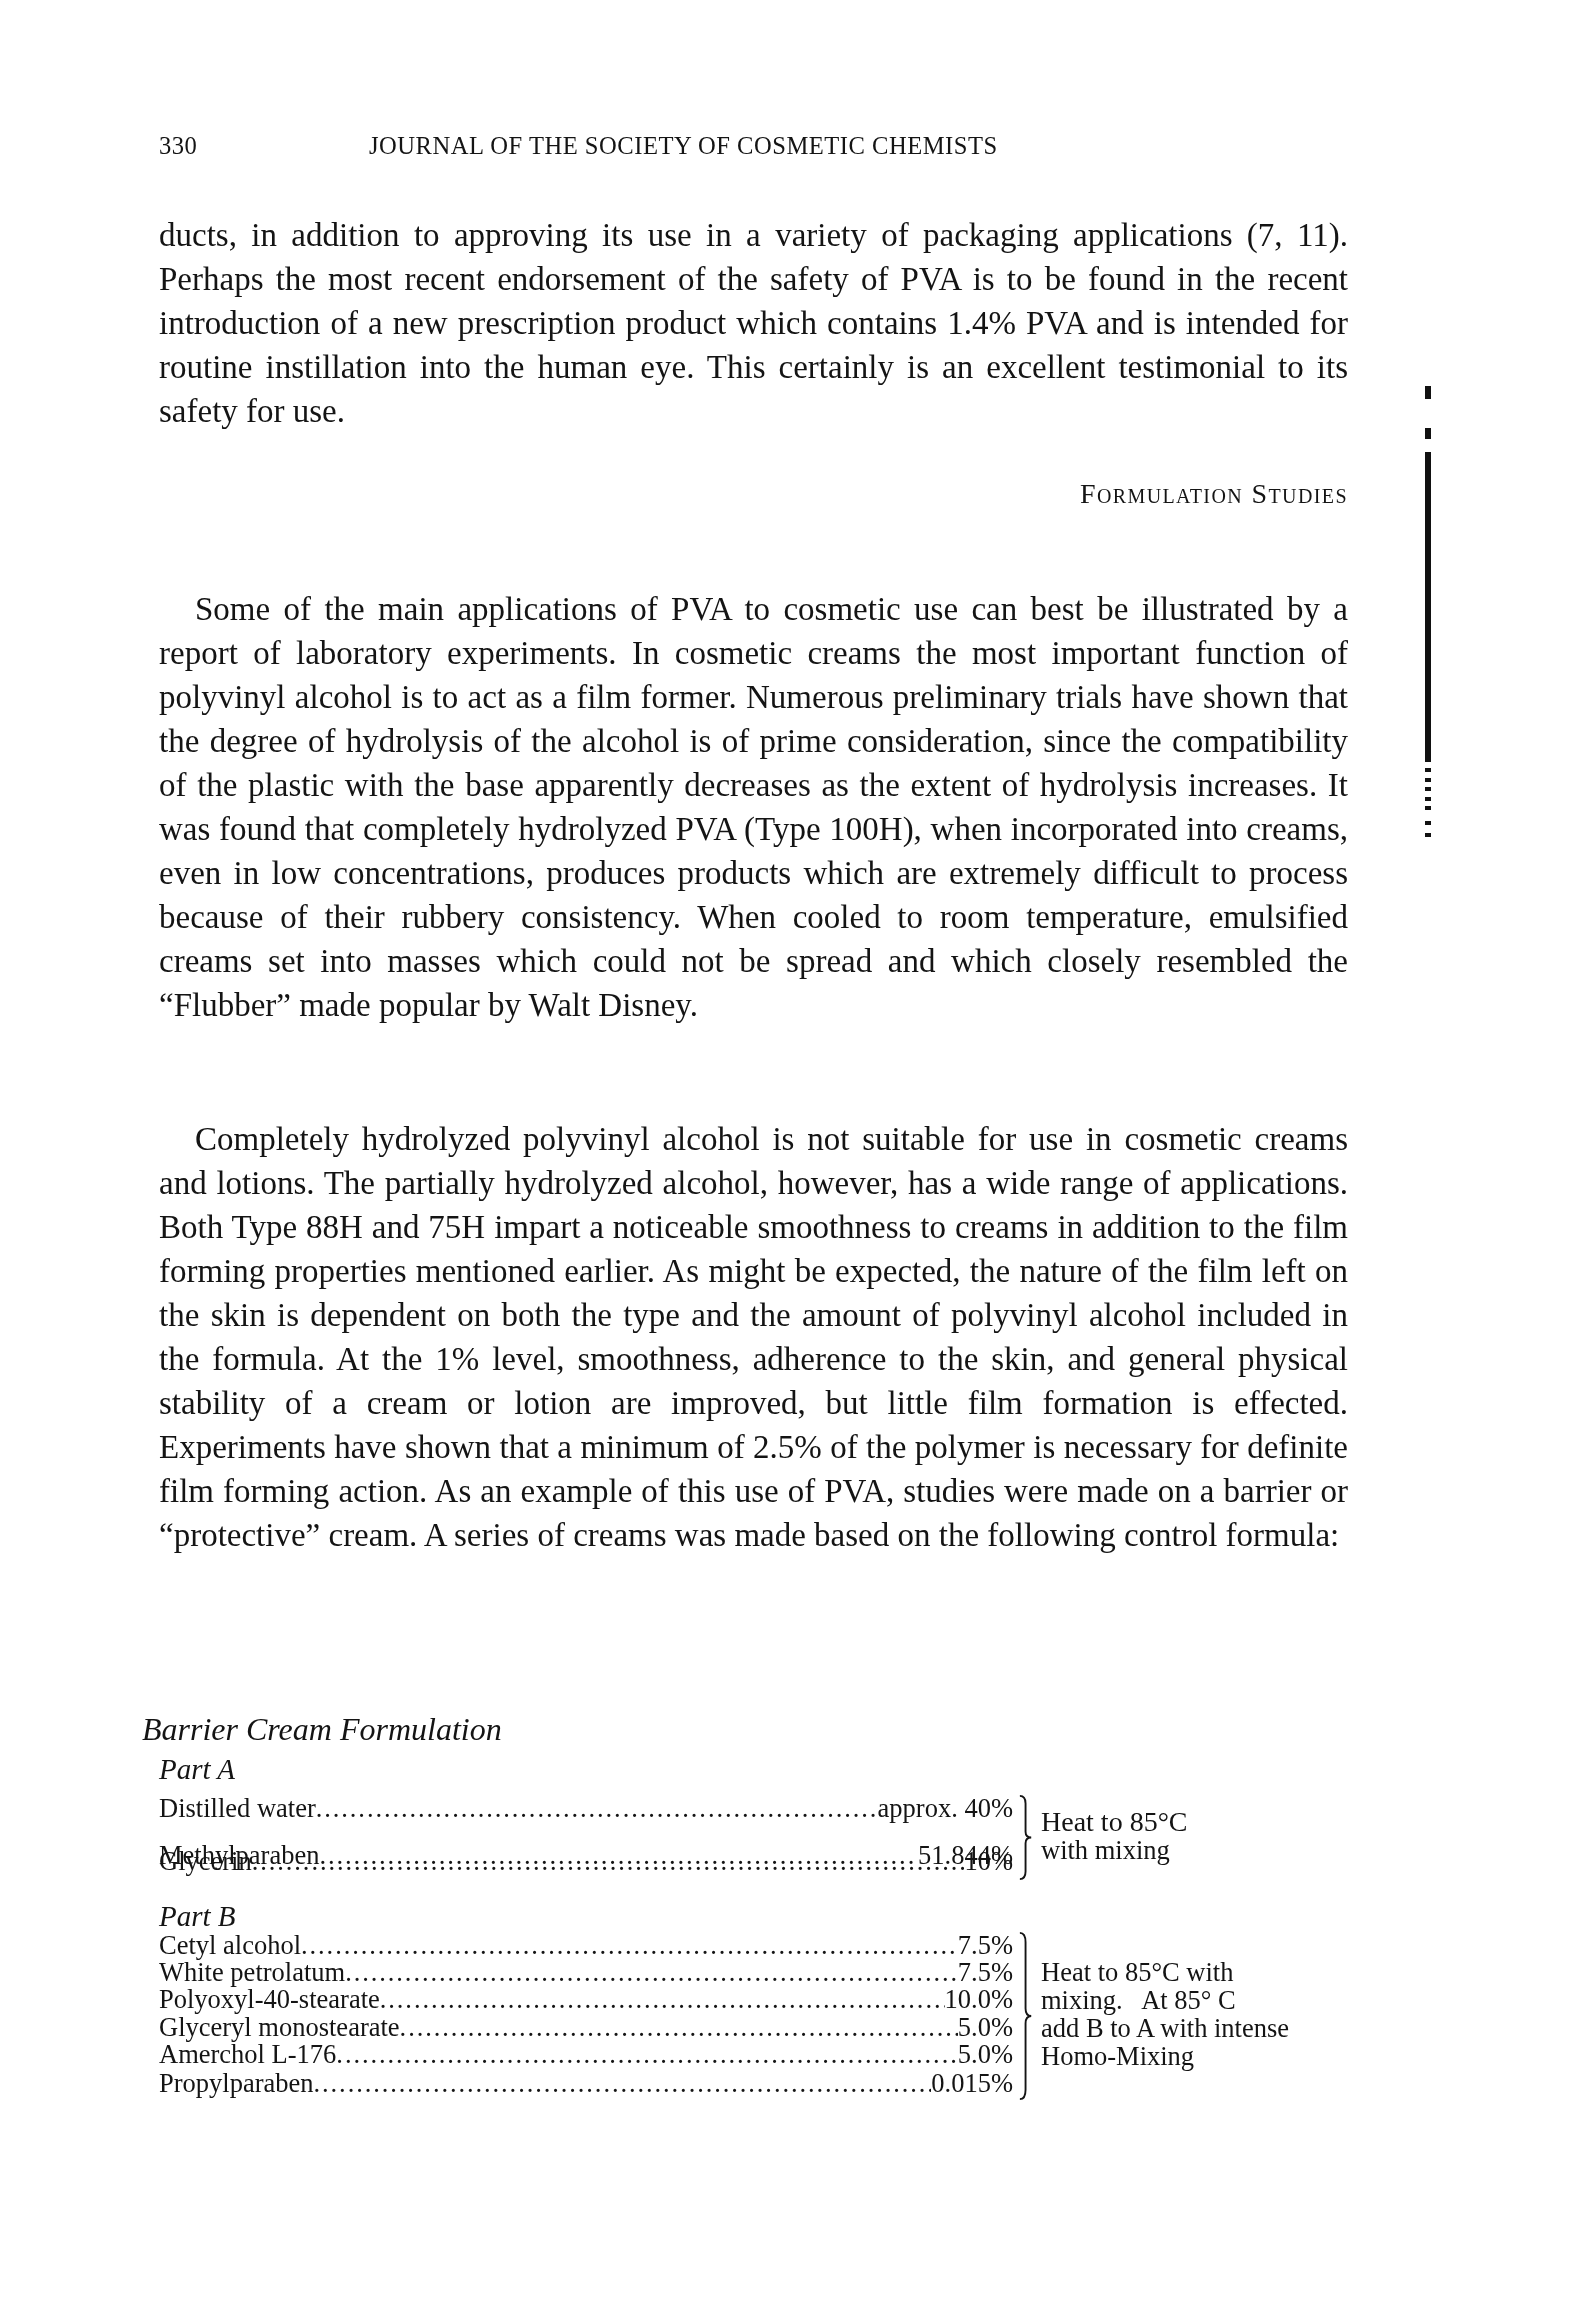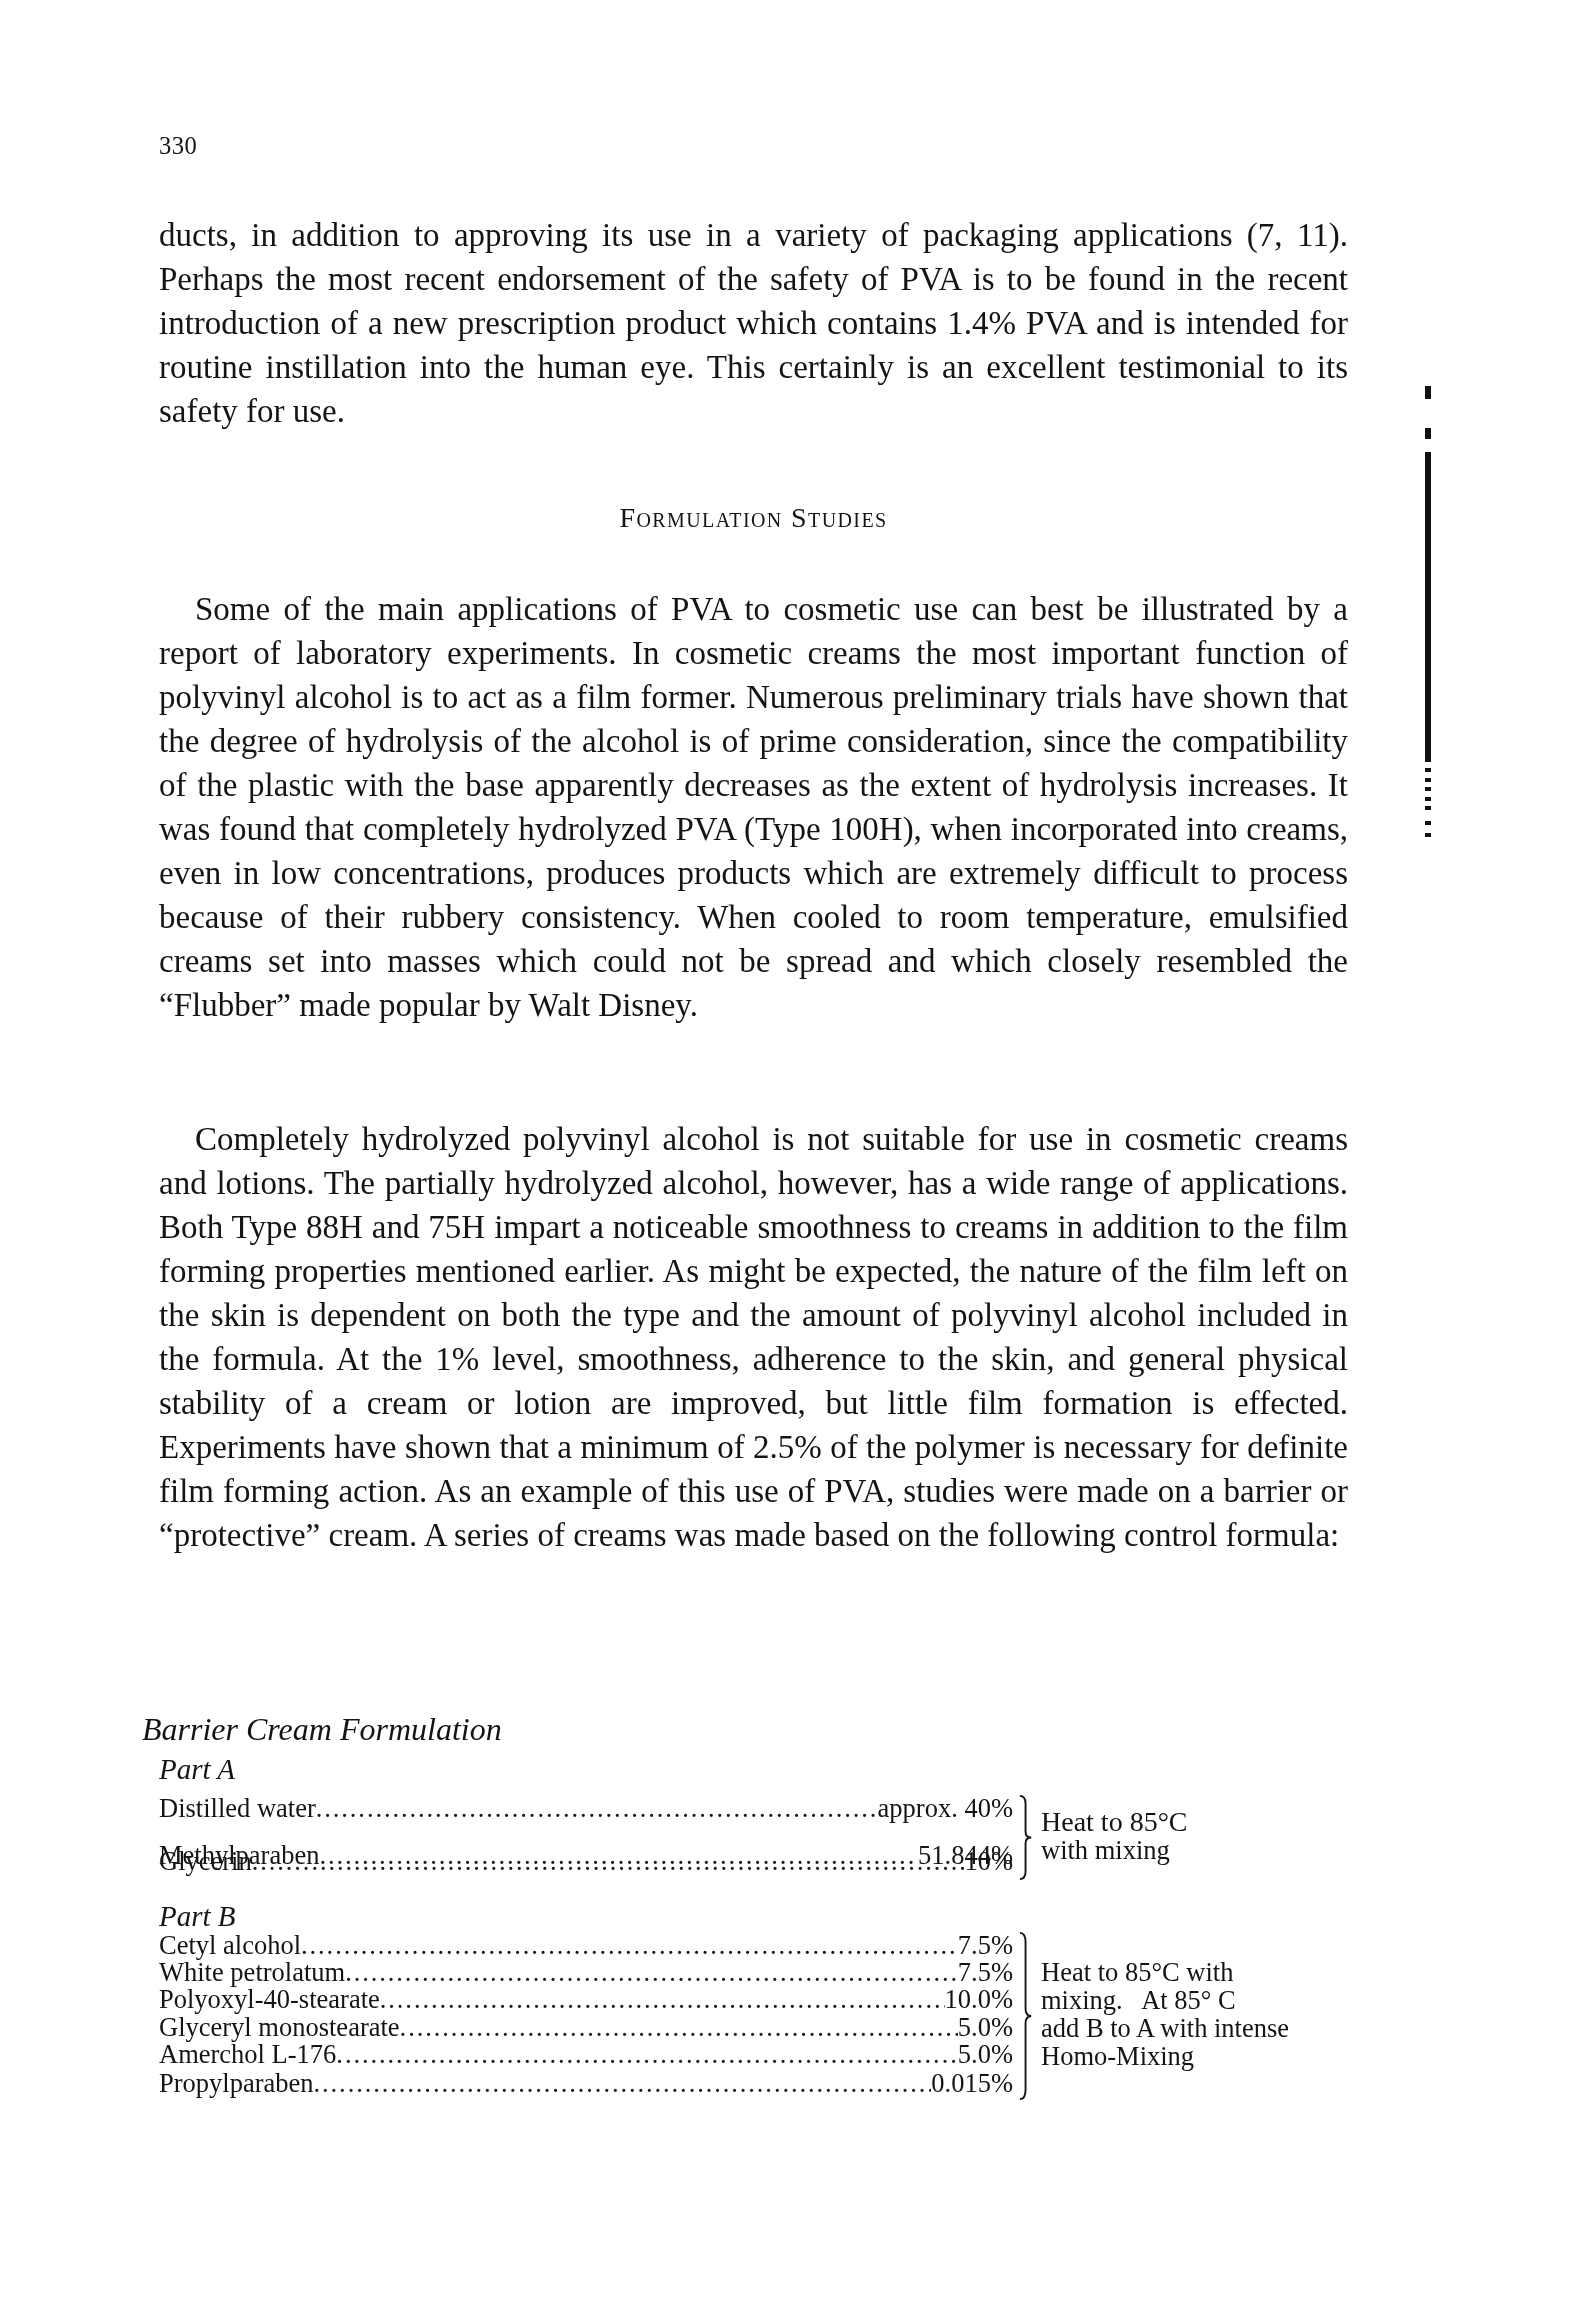--- a/index.html
+++ b/index.html
@@ -6,39 +6,40 @@
   body { width: 1593px; height: 2318px; position: relative; overflow: hidden;
          font-family: "Liberation Serif", "DejaVu Serif", serif; color: #141414; }
   .abs { position: absolute; }
   .running-head { top: 132px; left: 159px; width: 1192px; height: 38px; font-size: 24.6px; letter-spacing: 0.5px; }
   .running-head .pg { position: absolute; left: 0; top: 0; }
   .running-head .jt { position: absolute; left: 210px; top: 0; }
   .body-block { left: 159px; width: 1189px; font-size: 33px; line-height: 44px; text-align: justify; }
   .body-block p { margin: 0; }
   .indent { text-indent: 36px; }
   .para1 { top: 213px; }
-  .heading { top: 502px; left: 159px; width: 1189px; text-align: center; font-size: 28px; font-variant: small-caps; letter-spacing: 1.4px; }
+  .heading { top: 478px; left: 159px; width: 1189px; text-align: right; font-size: 28px; font-variant: small-caps; letter-spacing: 1.4px; }
   .para2 { top: 587px; }
   .para3 { top: 1117px; }
   .table-title { top: 1711px; left: 142px; width: 1189px; text-align: left; font-style: italic; font-size: 32px; }
   .part-label { left: 159px; font-style: italic; font-size: 29px; }
   .row { left: 159px; width: 854px; font-size: 26.5px; height: 28px; line-height: 28px; display: flex; white-space: nowrap; }
   .row .name { flex: 0 0 auto; }
   .row .dots { flex: 1 1 auto; overflow: hidden; letter-spacing: 1.9px; }
   .row .dots::after { content: "........................................................................................................................"; }
   .row .amt { flex: 0 0 auto; text-align: right; min-width: 38px; }
   .brace-svg { position: absolute; }
   .note { font-size: 26.5px; line-height: 28px; }
   .margin-mark { background: #111; width: 5.7px; left: 1425px; }
 </style>
 </head>
 <body>
 
 <div class="abs running-head">
   <span class="pg">330</span>
+  <span class="jt">JOURNAL OF THE SOCIETY OF COSMETIC CHEMISTS</span>
 </div>
 
 <div class="abs body-block para1">
   <p>ducts, in addition to approving its use in a variety of packaging applications (7, 11). Perhaps the most recent endorsement of the safety of PVA is to be found in the recent introduction of a new prescription product which contains 1.4% PVA and is intended for routine instillation into the human eye. This certainly is an excellent testimonial to its safety for use.</p>
 </div>
 
 <div class="abs heading">Formulation Studies</div>
 
 <div class="abs body-block para2">
   <p class="indent">Some of the main applications of PVA to cosmetic use can best be illustrated by a report of laboratory experiments. In cosmetic creams the most important function of polyvinyl alcohol is to act as a film former. Numerous preliminary trials have shown that the degree of hydrolysis of the alcohol is of prime consideration, since the compatibility of the plastic with the base apparently decreases as the extent of hydrolysis increases. It was found that completely hydrolyzed PVA (Type 100H), when incorporated into creams, even in low concentrations, produces products which are extremely difficult to process because of their rubbery consistency. When cooled to room temperature, emulsified creams set into masses which could not be spread and which closely resembled the “Flubber” made popular by Walt Disney.</p>

